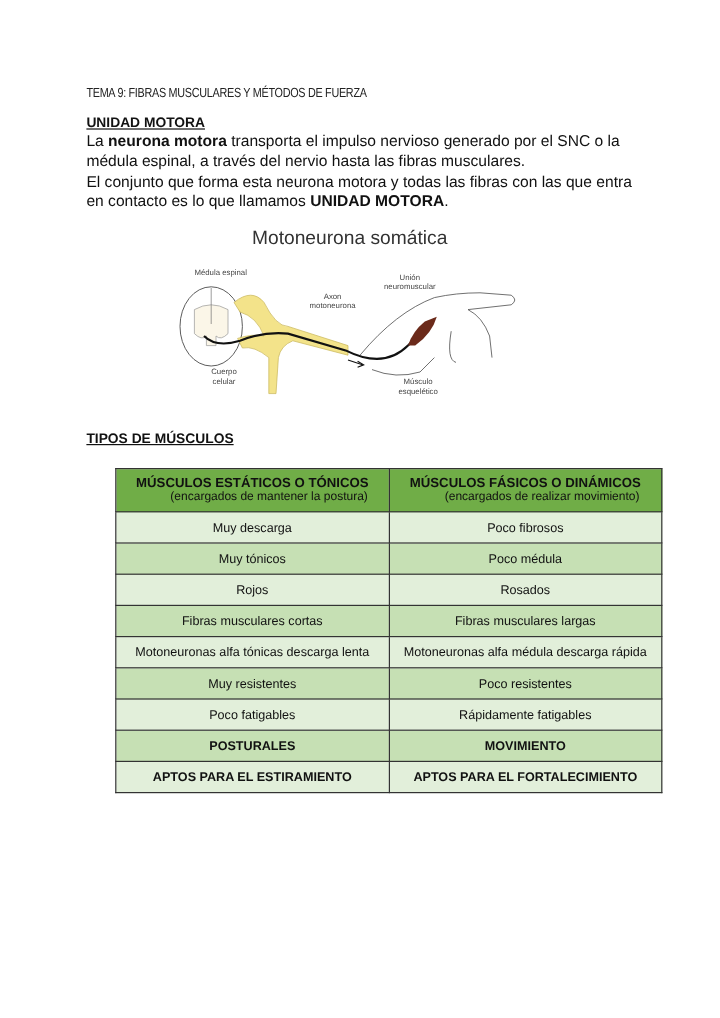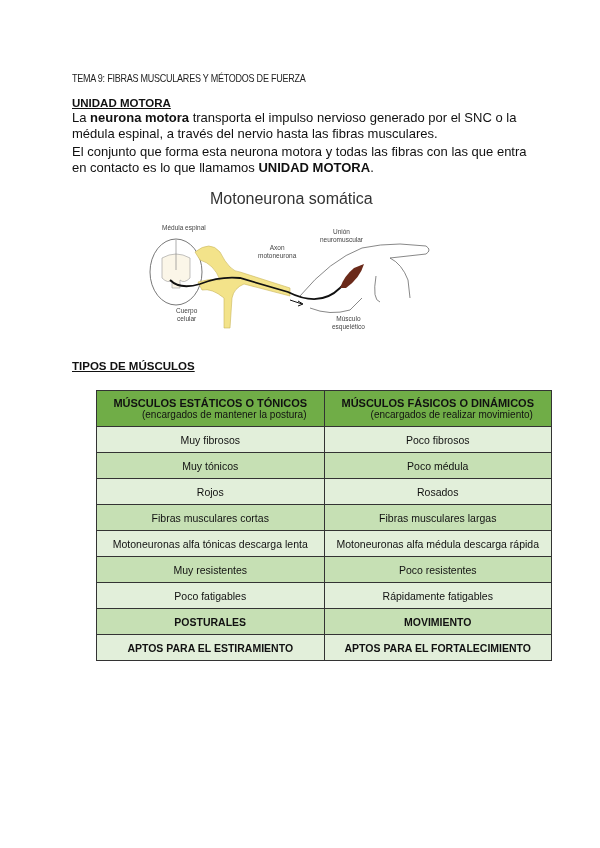--- a/index.html
+++ b/index.html
@@ -110,21 +110,21 @@
     <th>
       <span class="h-main">MÚSCULOS ESTÁTICOS O TÓNICOS</span>
       <span class="h-sub">(encargados de mantener la postura)</span>
     </th>
     <th>
       <span class="h-main">MÚSCULOS FÁSICOS O DINÁMICOS</span>
       <span class="h-sub">(encargados de realizar movimiento)</span>
     </th>
   </tr>
   <tr class="light">
-    <td>Muy fibrosos</td>
+    <td>Muy descarga</td>
     <td>Poco fibrosos</td>
   </tr>
   <tr class="dark">
     <td>Muy tónicos</td>
     <td>Poco médula</td>
   </tr>
   <tr class="light">
     <td>Rojos</td>
     <td>Rosados</td>
   </tr>

